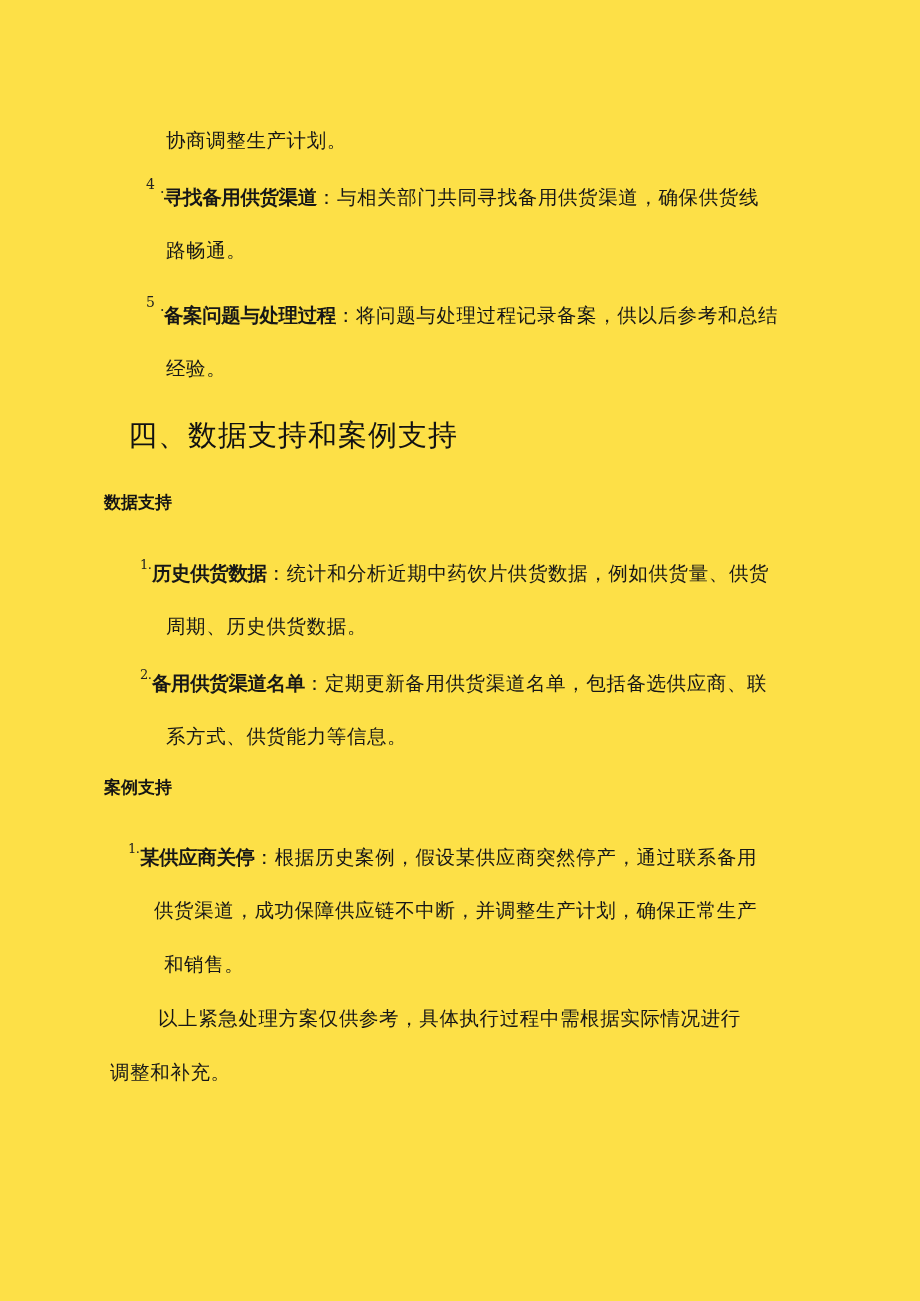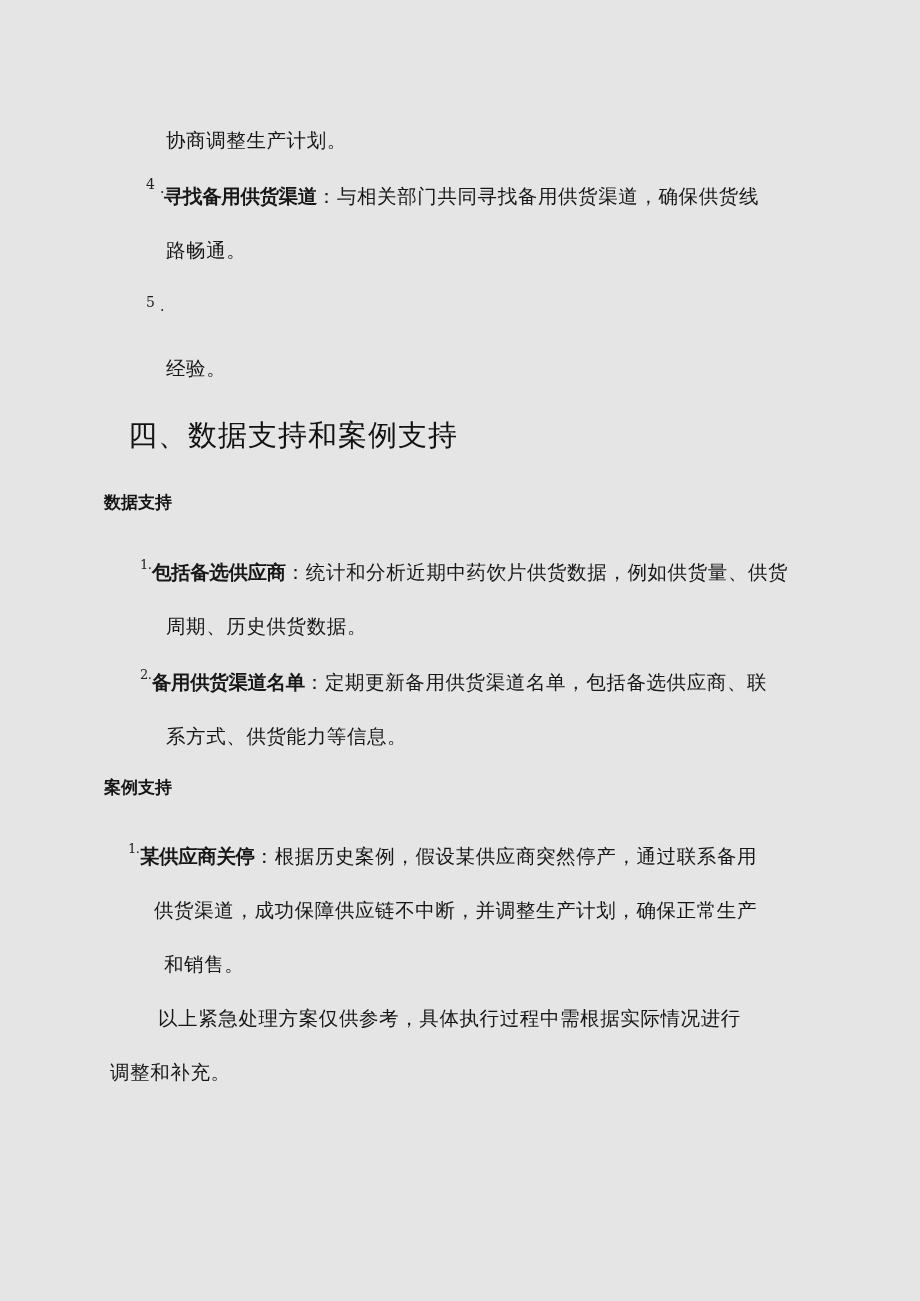--- a/index.html
+++ b/index.html
@@ -4,21 +4,21 @@
 <style>
   html, body {
     margin: 0;
     padding: 0;
     background: #ffffff;
   }
   .page {
     position: relative;
     width: 920px;
     height: 1301px;
-    background: #e5e5e5;
+    background: #fde047;
     overflow: hidden;
     font-family: "DejaVu Serif", "Liberation Serif", serif;
     color: #1a1a1a;
     -webkit-font-smoothing: antialiased;
   }
 
   
   .blk {
     position: absolute;
     font-size: 19.5px;
@@ -29,21 +29,21 @@
   }
 
   
   .serif {
     font-family: "DejaVu Serif", "Liberation Serif", serif;
     font-weight: 400;
   }
 
   
   .lead {
-    font-family: Liberation Serif, serif;
+    font-family: Liberation Sans, sans-serif;
     font-weight: 700;
     letter-spacing: -0.4px;
   }
 
   
   .marker {
     position: absolute;
     font-family: "DejaVu Serif", "Liberation Serif", serif;
     font-size: 14px;
     color: #222222;
@@ -85,29 +85,32 @@
 
   <div class="marker" style="left:146px; top:176px;">4</div>
   <div class="marker" style="left:160px; top:180px;">.</div>
   <div class="blk" style="left:164px; top:170px;">
     <span class="lead">寻找备用供货渠道</span><span class="serif">：与相关部门共同寻找备用供货渠道，确保供货线</span>
   </div>
   <div class="blk serif" style="left:166px; top:224px;">路畅通。</div>
 
   <div class="marker" style="left:146px; top:294px;">5</div>
   <div class="marker" style="left:160px; top:298px;">.</div>
+  <div class="blk" style="left:164px; top:288px;">
+    <span class="lead">备案问题与处理过程</span><span class="serif">：将问题与处理过程记录备案，供以后参考和总结</span>
+  </div>
   <div class="blk serif" style="left:166px; top:342px;">经验。</div>
 
   <div class="h1" style="left:108px; top:416px;margin-left:20px;">四、数据支持和案例支持</div>
 
   <div class="h2" style="left:104px; top:491px;">数据支持</div>
 
   <div class="marker tight" style="left:140px; top:557px;">1.</div>
   <div class="blk" style="left:152px; top:546px;">
-    <span class="lead">包括备选供应商</span><span class="serif">：统计和分析近期中药饮片供货数据，例如供货量、供货</span>
+    <span class="lead">历史供货数据</span><span class="serif">：统计和分析近期中药饮片供货数据，例如供货量、供货</span>
   </div>
   <div class="blk serif" style="left:166px; top:600px;">周期、历史供货数据。</div>
 
   <div class="marker tight" style="left:140px; top:667px;">2.</div>
   <div class="blk" style="left:152px; top:656px;">
     <span class="lead">备用供货渠道名单</span><span class="serif">：定期更新备用供货渠道名单，包括备选供应商、联</span>
   </div>
   <div class="blk serif" style="left:166px; top:710px;">系方式、供货能力等信息。</div>
 
   <div class="h2" style="left:104px; top:776px;">案例支持</div>

